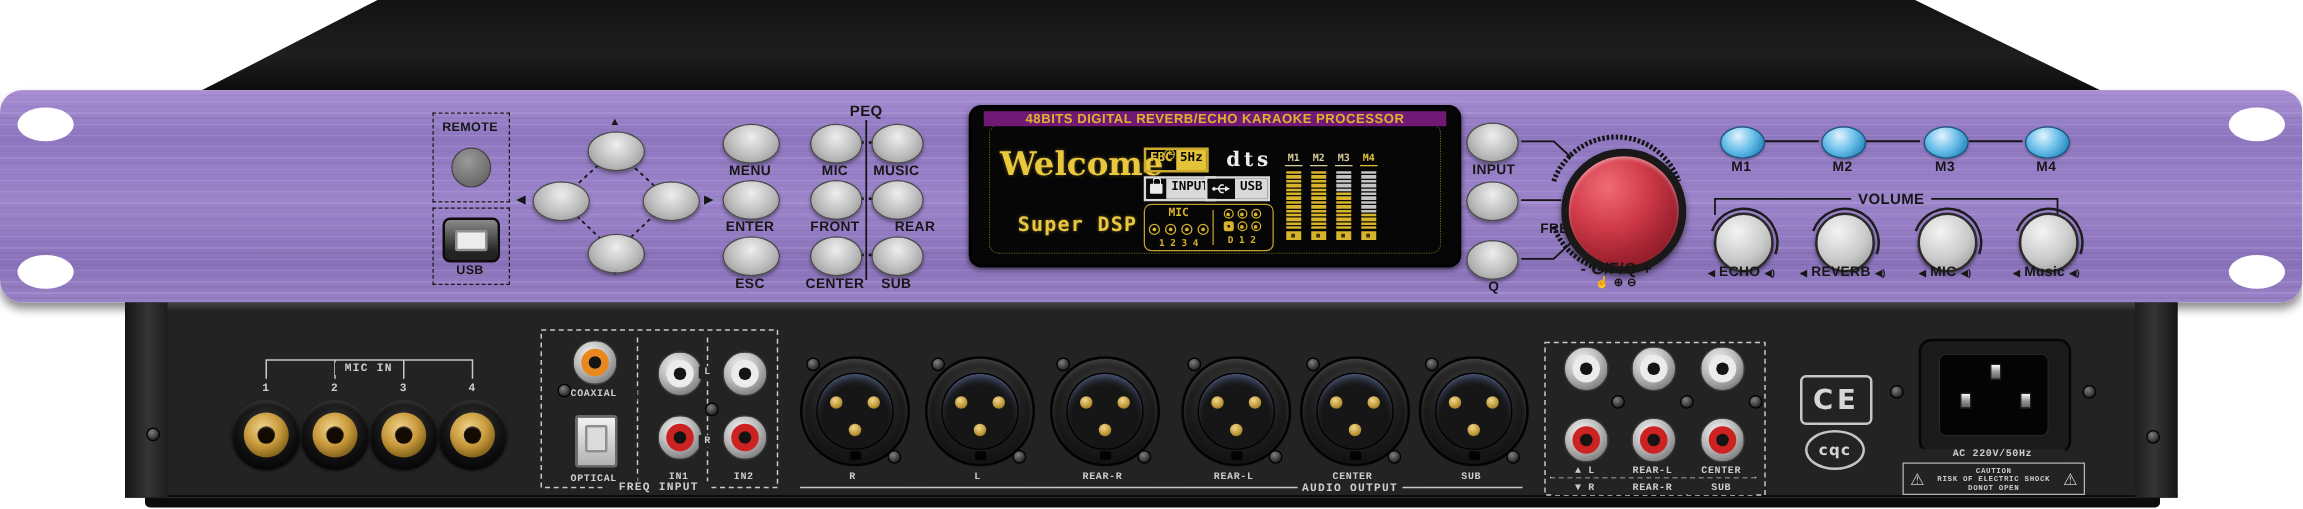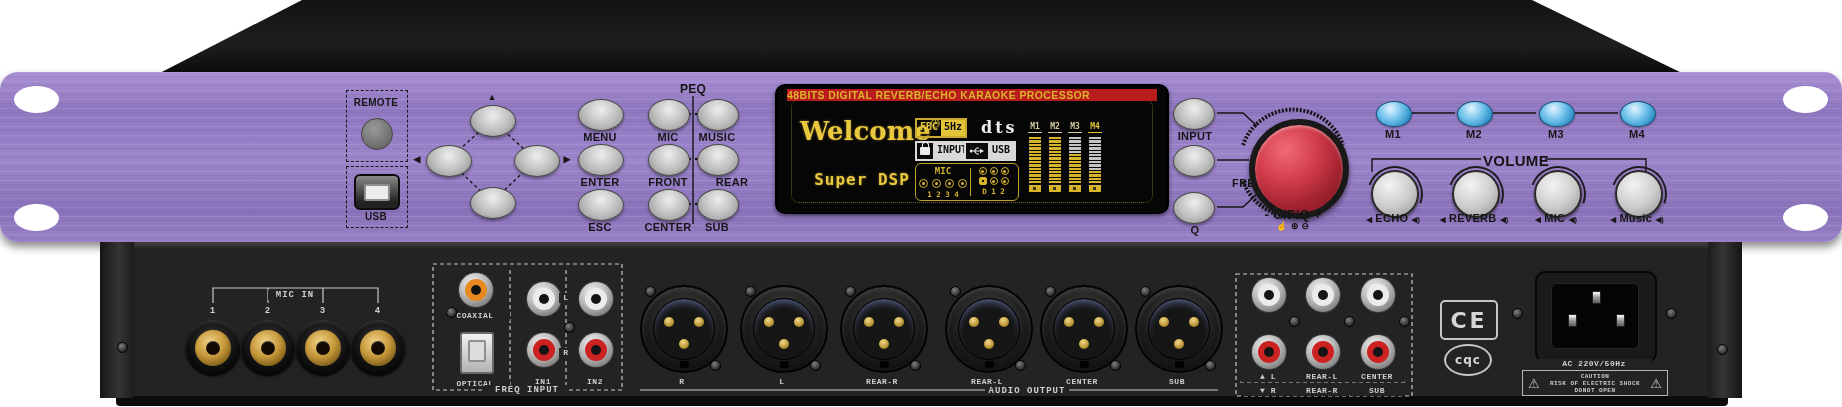--- a/index.html
+++ b/index.html
@@ -47,22 +47,22 @@
     background:radial-gradient(circle at 40% 32%,#9a9a9a,#6d6d6d 70%,#555);border:1px solid #444;z-index:5}
   .usbb{position:absolute;left:354px;top:174px;width:42px;height:32px;border-radius:6px;
     background:linear-gradient(180deg,#8a8a8a,#222 80%);border:2px solid #0c0c0c;
     display:flex;align-items:center;justify-content:center;z-index:5}
   .usbb span{width:22px;height:13px;background:#ececec;border:2px solid #8f8f8f;border-radius:2px}
 
   
   .display{left:775px;top:84px;width:390px;height:126px;background:#060606;border-radius:10px;
     border:2px solid #000;box-shadow:0 2px 4px rgba(0,0,0,.5);z-index:4}
   .disp-frame{position:absolute;left:14px;top:13px;width:360px;height:102px;border:1px dotted #6e6022;border-radius:8px}
-  .disp-title{position:absolute;left:10px;top:3px;width:370px;text-align:left;
-    font:bold 10.5px "Liberation Sans",sans-serif;color:#dcb32c;letter-spacing:.4px;background:#b91c1c;z-index:2}
+  .disp-title{position:absolute;left:10px;top:3px;width:370px;text-align:center;
+    font:bold 10.5px "Liberation Sans",sans-serif;color:#dcb32c;letter-spacing:.4px;background:#701a75;z-index:2}
   .disp-yellow{color:#e9c83e;text-shadow:0 0 3px rgba(230,190,60,.45)}
   .welcome{position:absolute;left:23px;top:30px;width:124px;text-align:center;
     font:bold 26px "DejaVu Serif",serif}
   .welcome .clock{font-size:11px;vertical-align:14px}
   .superdsp{position:absolute;left:23px;top:84px;width:124px;text-align:center;
     font:bold 16px "DejaVu Sans Mono",monospace;letter-spacing:1px}
   .badge{position:absolute;display:flex;align-items:stretch;height:16px;
     font:bold 10px "DejaVu Sans Mono",monospace}
   .fbc{border:2px solid #caa92e}
   .fbc .a{color:#e3c338;padding:1px 3px}
@@ -414,21 +414,21 @@
 
   <div class="led" style="left:1376px;top:101px"></div>
   <div class="led" style="left:1457px;top:101px"></div>
   <div class="led" style="left:1539px;top:101px"></div>
   <div class="led" style="left:1620px;top:101px"></div>
   <div class="flabel" style="left:1373px;top:128px;width:40px">M1</div>
   <div class="flabel" style="left:1454px;top:128px;width:40px">M2</div>
   <div class="flabel" style="left:1536px;top:128px;width:40px">M3</div>
   <div class="flabel" style="left:1617px;top:128px;width:40px">M4</div>
 
-  <div class="flabel" style="left:1483px;top:152px;width:60px;font-size:15px">VOLUME</div>
+  <div class="flabel" style="left:1483px;top:152px;width:60px;font-size:12px">VOLUME</div>
   <div class="vol-knob" style="left:1371px;top:170px"></div>
   <div class="vol-knob" style="left:1452px;top:170px"></div>
   <div class="vol-knob" style="left:1534px;top:170px"></div>
   <div class="vol-knob" style="left:1615px;top:170px"></div>
   <div class="flabel" style="left:1348px;top:212px;width:90px">
     <span class="spk">◀</span> <span>ECHO</span> <span class="spk">◀)</span>
   </div>
   <div class="flabel" style="left:1429px;top:212px;width:90px">
     <span class="spk">◀</span> <span>REVERB</span> <span class="spk">◀)</span>
   </div>
@@ -505,21 +505,21 @@
       <span class="pin" style="left:52px;top:30px"></span>
       <span class="pin" style="left:37px;top:52px"></span>
       <span class="notch"></span>
   </div>
   <div class="rlabel sm" style="left:642px;top:377px;width:80px">R</div>
   <div class="rlabel sm" style="left:742px;top:377px;width:80px">L</div>
   <div class="rlabel sm" style="left:842px;top:377px;width:80px">REAR-R</div>
   <div class="rlabel sm" style="left:947px;top:377px;width:80px">REAR-L</div>
   <div class="rlabel sm" style="left:1042px;top:377px;width:80px">CENTER</div>
   <div class="rlabel sm" style="left:1137px;top:377px;width:80px">SUB</div>
-  <div class="rlabel" style="left:985px;top:386px;width:84px">AUDIO OUTPUT</div>
+  <div class="rlabel" style="left:1038px;top:386px;width:84px">AUDIO OUTPUT</div>
 
   <div class="rca" style="left:1251px;top:277px;--c:#ececec"></div>
   <div class="rca" style="left:1305px;top:277px;--c:#ececec"></div>
   <div class="rca" style="left:1360px;top:277px;--c:#ececec"></div>
   <div class="rca" style="left:1251px;top:334px;--c:#cc2222"></div>
   <div class="rca" style="left:1305px;top:334px;--c:#cc2222"></div>
   <div class="rca" style="left:1360px;top:334px;--c:#cc2222"></div>
   <div class="rlabel sm" style="left:1241px;top:372px;width:54px">▲ L</div>
   <div class="rlabel sm" style="left:1295px;top:372px;width:54px">REAR-L</div>
   <div class="rlabel sm" style="left:1350px;top:372px;width:54px">CENTER</div>

